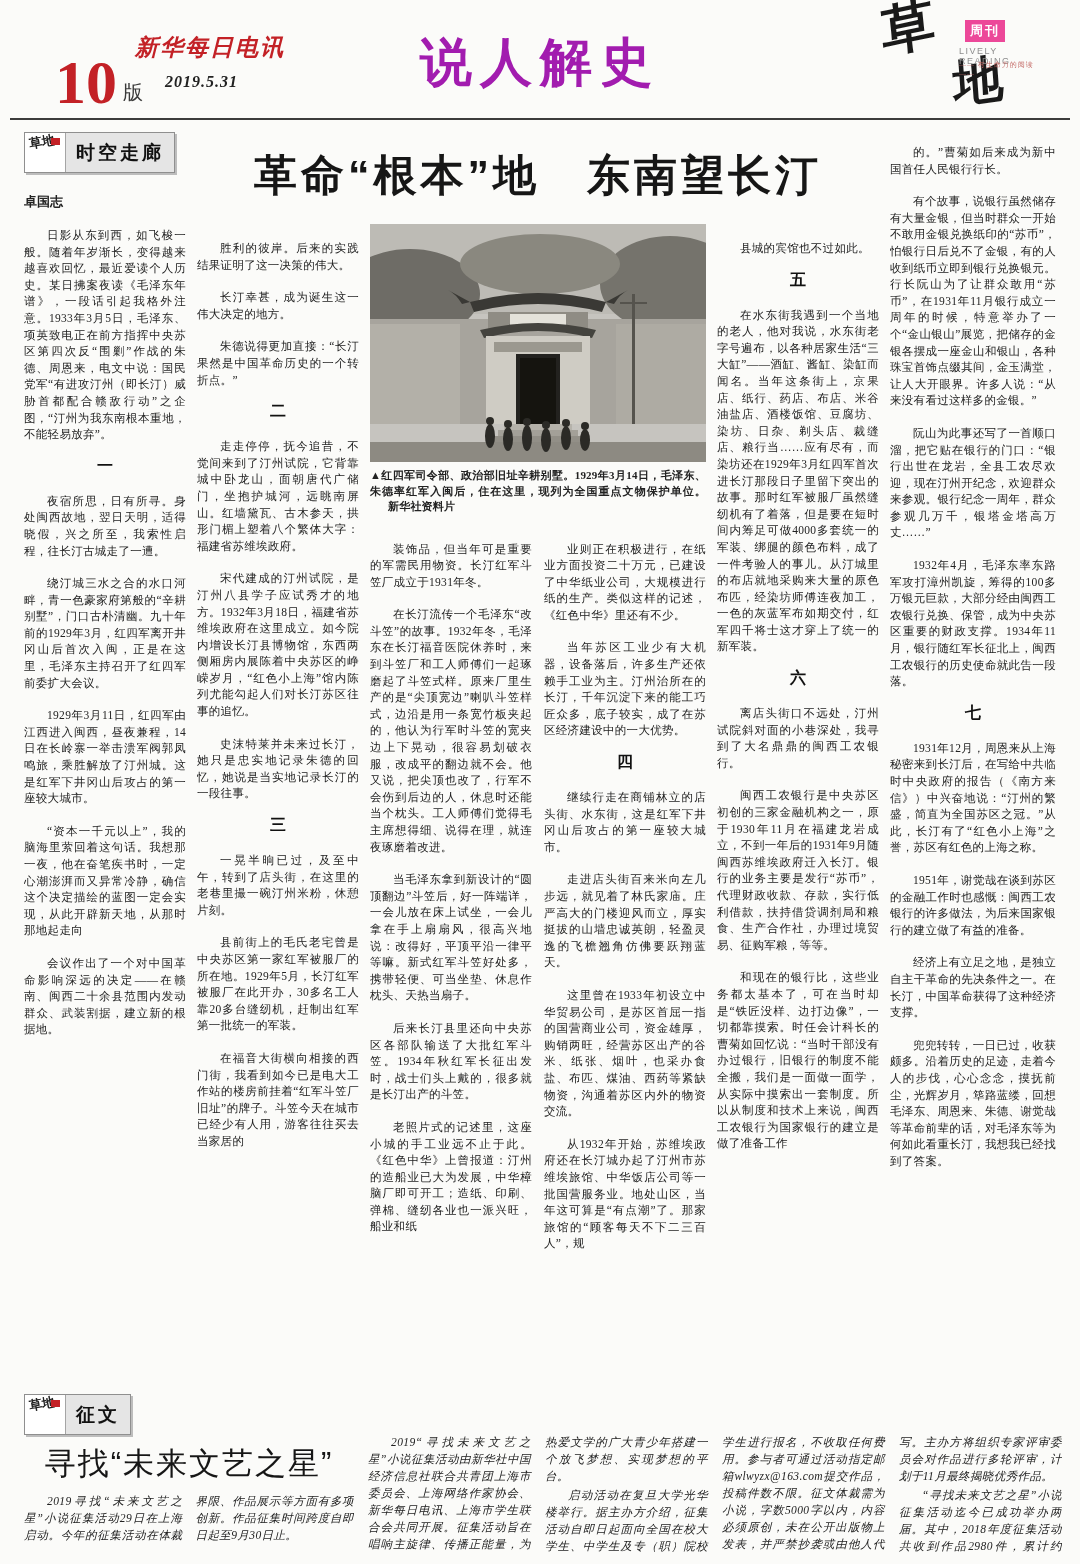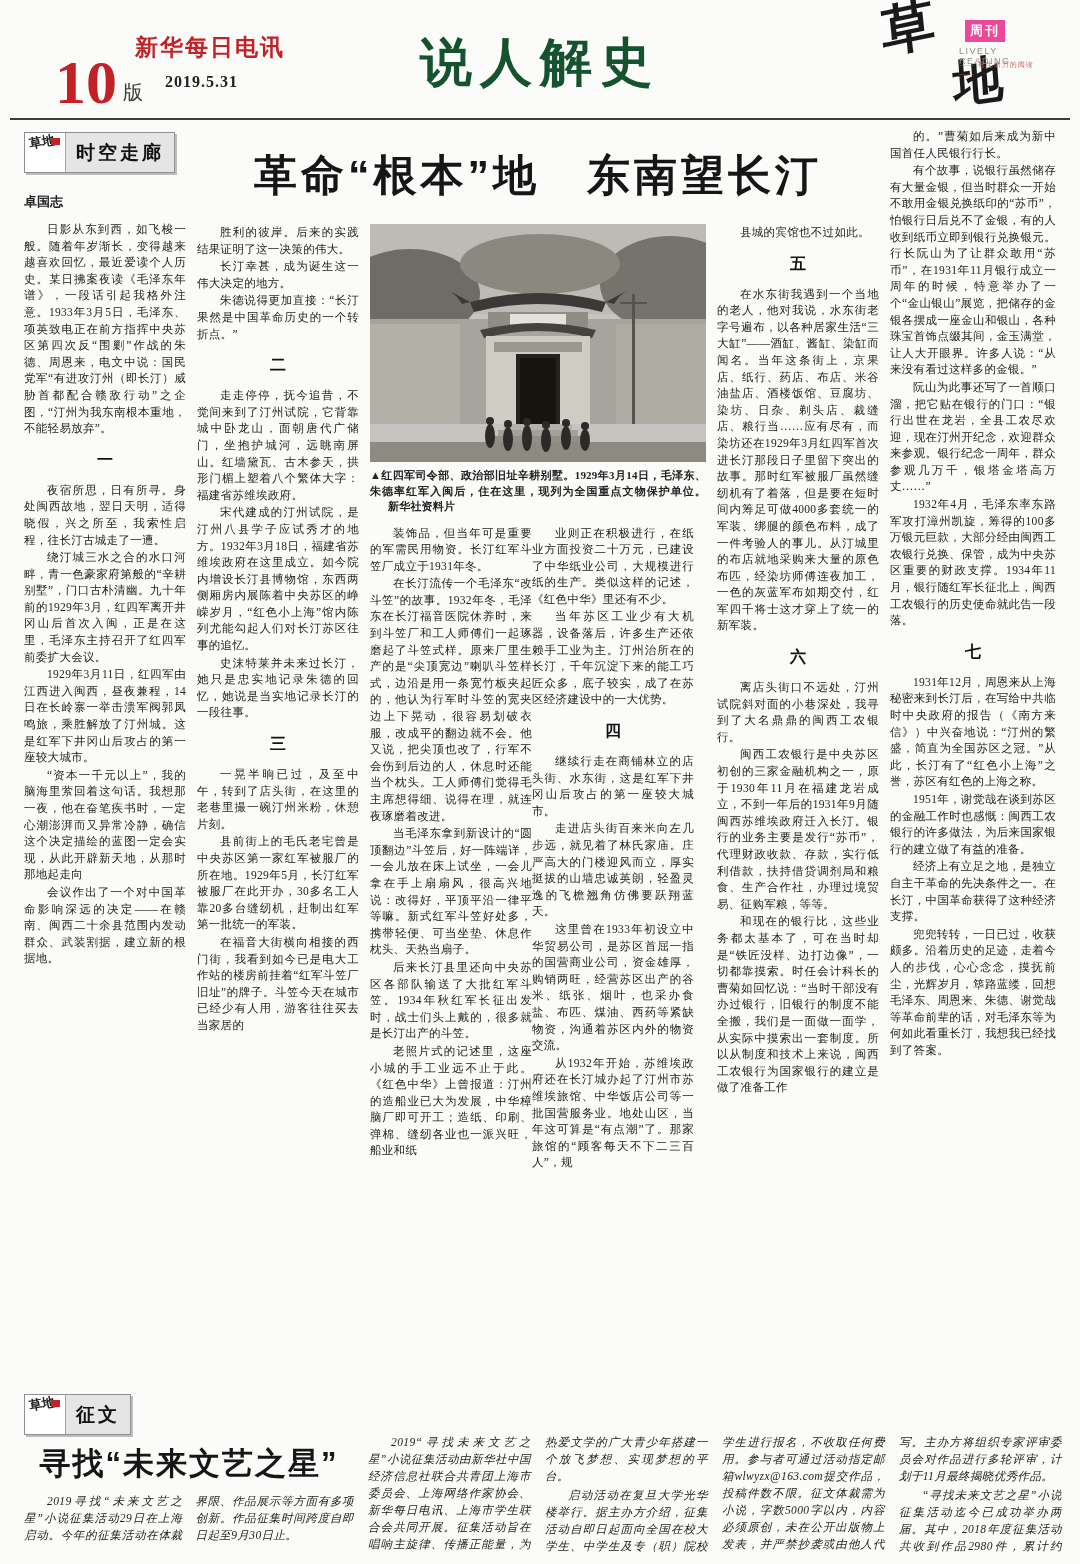--- a/index.html
+++ b/index.html
@@ -3,25 +3,25 @@
 <meta charset="utf-8">
 <style>
   html,body{margin:0;padding:0;background:#e8e8e6;}
   .page{width:1080px;height:1564px;background:#fbfbf9;position:relative;overflow:hidden;
         font-family:"Liberation Serif",serif;color:#222;margin:0 auto;}
   
   .hdr{height:118px;position:relative;border-bottom:2px solid #3c3c3c;margin:0 10px;}
   .hdr-left{position:absolute;left:45px;top:58px;display:flex;align-items:flex-end;}
   .pagenum{font-size:62px;line-height:48px;font-weight:bold;color:#c32126;font-family:"Liberation Serif",serif;}
   .pagelbl{font-size:20px;color:#3a3a3a;margin-left:6px;}
-  .hdr-mast{position:absolute;left:125px;top:32px;}
+  .hdr-mast{position:absolute;left:125px;top:32px;font-style:italic;}
   .mast{font-size:23px;font-weight:bold;color:#c32126;letter-spacing:2px;}
   .mastdate{font-size:16px;font-weight:bold;color:#222;margin-top:10px;margin-left:30px;letter-spacing:1px;}
   .hdr-title{position:absolute;left:0;right:0;top:28px;text-align:center;
-             font-size:52px;font-weight:bold;color:#14532d;letter-spacing:8px;
+             font-size:52px;font-weight:bold;color:#a21caf;letter-spacing:8px;
              font-family:"Liberation Serif",serif;}
   .weekly{position:absolute;right:18px;top:2px;width:185px;height:112px;}
   .w-cao{position:absolute;left:14px;top:-10px;font-size:54px;font-weight:bold;color:#1a1a1a;
          transform:rotate(-12deg) skewX(-6deg);font-family:"Liberation Serif",serif;}
   .w-di{position:absolute;left:86px;top:46px;font-size:50px;font-weight:bold;color:#1a1a1a;
         transform:rotate(-8deg) skewX(-4deg);}
   .w-badge{position:absolute;left:98px;top:18px;background:#ec4899;color:#fff;font-size:13px;
            font-weight:bold;padding:2px 5px;letter-spacing:2px;}
   .w-sub{position:absolute;left:92px;top:44px;font-size:9px;color:#8d8d8d;letter-spacing:1.5px;
          font-family:"Liberation Sans",sans-serif;}
@@ -29,46 +29,46 @@
   
   .content{margin:8px 18px 0 24px;height:1256px;display:flex;gap:11px;overflow:hidden;}
   .col{width:162px;flex:0 0 162px;overflow:hidden;}
   .col6{width:166px;flex:0 0 166px;}
   .center{flex:0 0 682px;width:682px;display:flex;flex-direction:column;}
   .headline{height:96px;display:flex;align-items:center;justify-content:center;
             font-family:"Liberation Sans",sans-serif;font-weight:bold;font-size:43px;
             letter-spacing:4px;color:#161616;white-space:nowrap;}
   .center-row{display:flex;gap:11px;flex:1;overflow:hidden;}
   .middle{flex:0 0 336px;width:336px;display:flex;flex-direction:column;}
-  .mid-cols{display:flex;flex:1;overflow:hidden;}
+  .mid-cols{display:flex;gap:12px;flex:1;overflow:hidden;}
   .mid-cols .col{width:162px;}
   
   .bodytext p.p{font-size:11.5px;line-height:16.6px;text-align:justify;text-indent:2em;
-                margin:0 0 1px;letter-spacing:0.3px;}
+                margin:16px 0 1px;letter-spacing:0.3px;}
   .sh{text-align:center;font-weight:bold;font-size:16px;margin:13px 0 11px;
       font-family:"Liberation Sans",sans-serif;color:#111;}
   .byline-auth{font-weight:bold;font-size:13px;margin:14px 0 10px;}
   
   .kicker{display:inline-flex;align-items:stretch;border:1px solid #8f8f8f;
           box-shadow:2px 2px 0 #bdbdbd;background:#fff;margin:4px 0 6px;}
   .k-logo{width:40px;background:#fff;border-right:1px solid #a5a5a5;position:relative;}
   .k-logo .g{position:absolute;left:4px;top:2px;font-size:13px;font-weight:bold;
              transform:rotate(-10deg);line-height:13px;}
   .k-logo .seal{position:absolute;right:5px;top:5px;width:9px;height:7px;background:#c32126;}
   .k-label{background:#e5e5e5;color:#111;font-weight:bold;font-size:19px;letter-spacing:3px;
            padding:7px 10px 6px;font-family:"Liberation Sans",sans-serif;text-align:right;}
   
   .photo{width:336px;height:238px;background:#b9b7b2;position:relative;overflow:hidden;}
   .caption{font-size:11px;line-height:15.5px;font-weight:bold;text-align:justify;
            margin:6px 0 10px;letter-spacing:0.2px;}
   .caption .credit{font-weight:bold;padding-left:18px;}
   
   .bottom{position:absolute;left:24px;right:18px;bottom:0;height:174px;display:flex;gap:14px;}
   .bz-left{flex:0 0 330px;width:330px;}
-  .z-headline{text-align:center;font-family:"Liberation Sans",sans-serif;font-weight:bold;
+  .z-headline{text-align:center;font-family:"Liberation Sans",sans-serif;font-weight:normal;
               font-size:31px;letter-spacing:2px;margin:2px 0 8px;color:#161616;white-space:nowrap;}
   .kai p.p{font-style:italic;font-size:11.5px;line-height:17px;text-align:justify;
            text-indent:2em;margin:0 0 2px;letter-spacing:0.4px;}
   .bz-left .kai{columns:2;column-gap:13px;height:60px;overflow:hidden;}
   .bz-right{flex:1;padding-top:44px;}
   .bz-right .kai{columns:4;column-gap:14px;height:126px;overflow:hidden;}
 </style>
 </head>
 <body>
 

